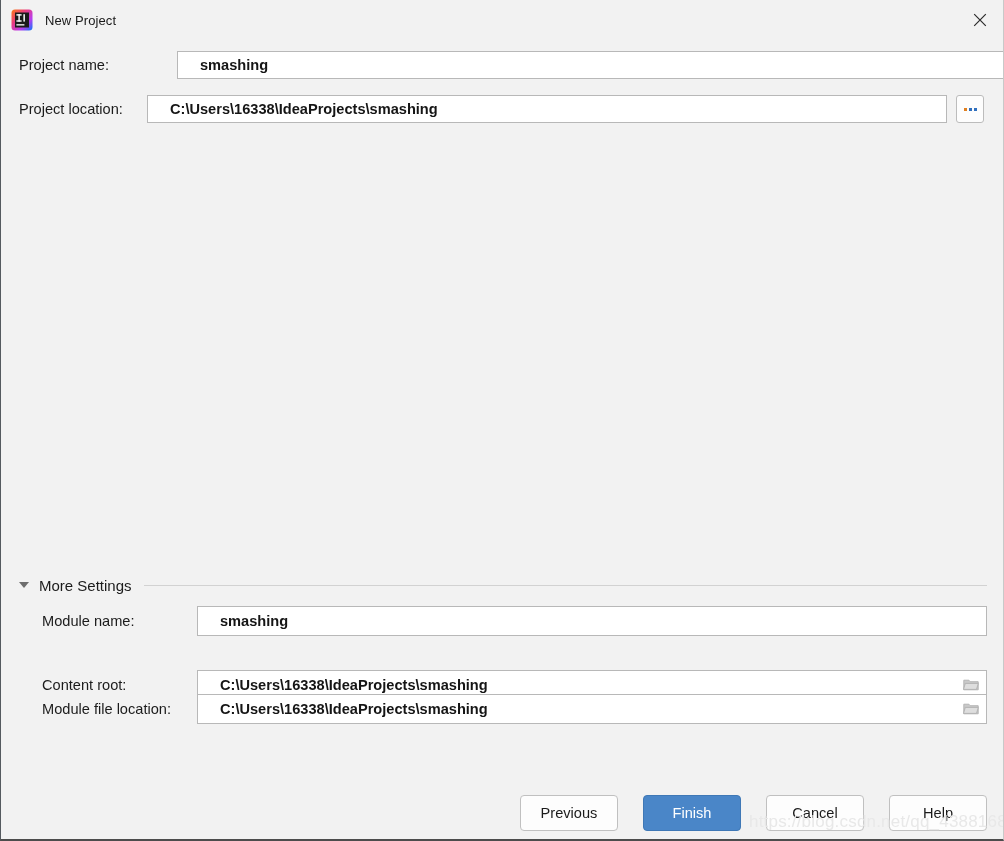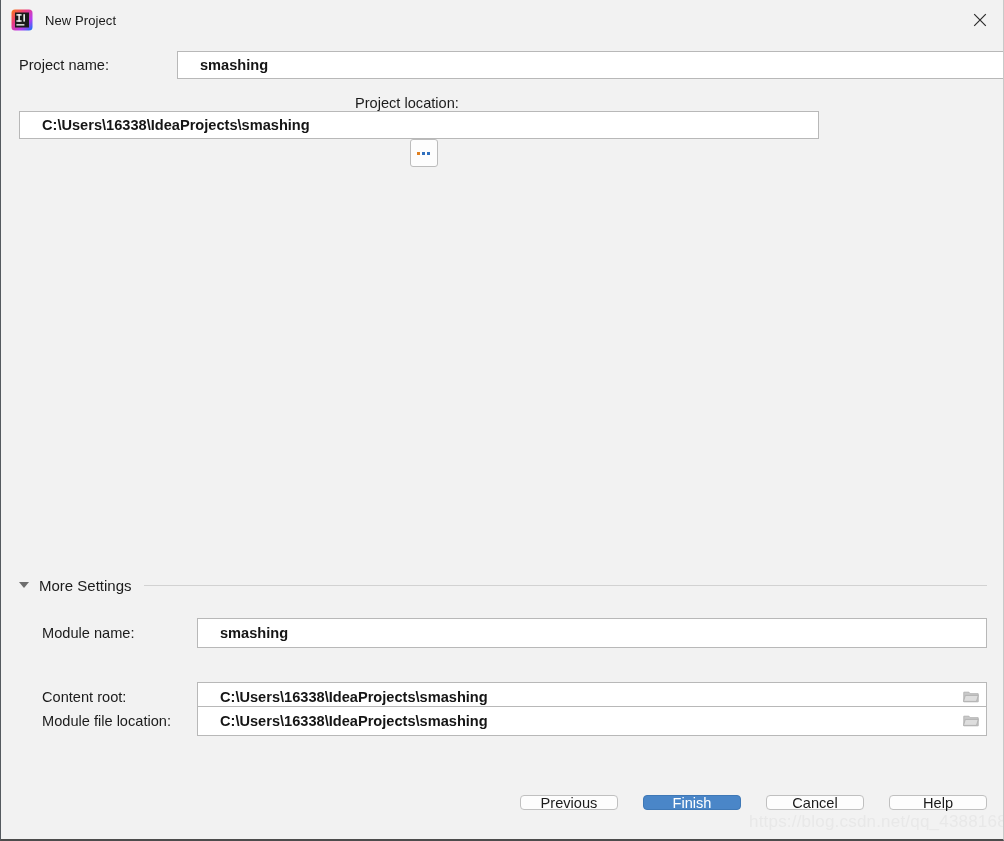--- a/index.html
+++ b/index.html
@@ -82,21 +82,21 @@
     position: relative;
     font-weight: bold;
   }
   .field .val { white-space: nowrap; overflow: hidden; }
 
   
   #row-project-name { left: 18px; top: 51px; gap: 30px; }
   #row-project-name .lbl { width: 128px; }
   #row-project-name .field { width: 840px; }
 
-  #row-project-location { left: 18px; top: 95px; flex-direction: column; }
+  #row-project-location { left: 18px; top: 95px; }
   #row-project-location .lbl { width: 128px; }
   #row-project-location .field { width: 800px; }
 
   .dots-btn {
     margin-left: 9px;
     width: 28px;
     height: 28px;
     box-sizing: border-box;
     background: #fdfdfd;
     border: 1px solid #bcbcbc;
@@ -138,21 +138,21 @@
     white-space: nowrap;
   }
   .ms-rule {
     flex: 1;
     height: 1px;
     background: #d2d2d2;
     margin-left: 12px;
   }
 
   
-  .ms-row { left: 41px; margin-top: 12px; }
+  .ms-row { left: 41px; }
   .ms-row .lbl { width: 155px; }
   .ms-row .field { width: 790px; height: 30px; }
 
   #row-module-name      { top: 606px; }
   #row-content-root     { top: 670px; }
   #row-module-file-loc  { top: 694px; }
   #row-project-format   { top: 737px; }
 
   .folder-ico {
     position: absolute;
@@ -187,21 +187,21 @@
     top: 795px;
     width: 986px;
     display: flex;
     justify-content: flex-end;
     gap: 25px;
     padding-right: 18px;
   }
   .btn {
     box-sizing: border-box;
     width: 98px;
-    height: 15px;
+    height: 36px;
     border-radius: 4px;
     border: 1px solid #c0c0c0;
     background: #fdfdfd;
     color: #1b1b1b;
     font-size: 14.6px;
     font-family: "Liberation Sans", sans-serif;
     display: flex;
     align-items: center;
     justify-content: center;
     cursor: default;

